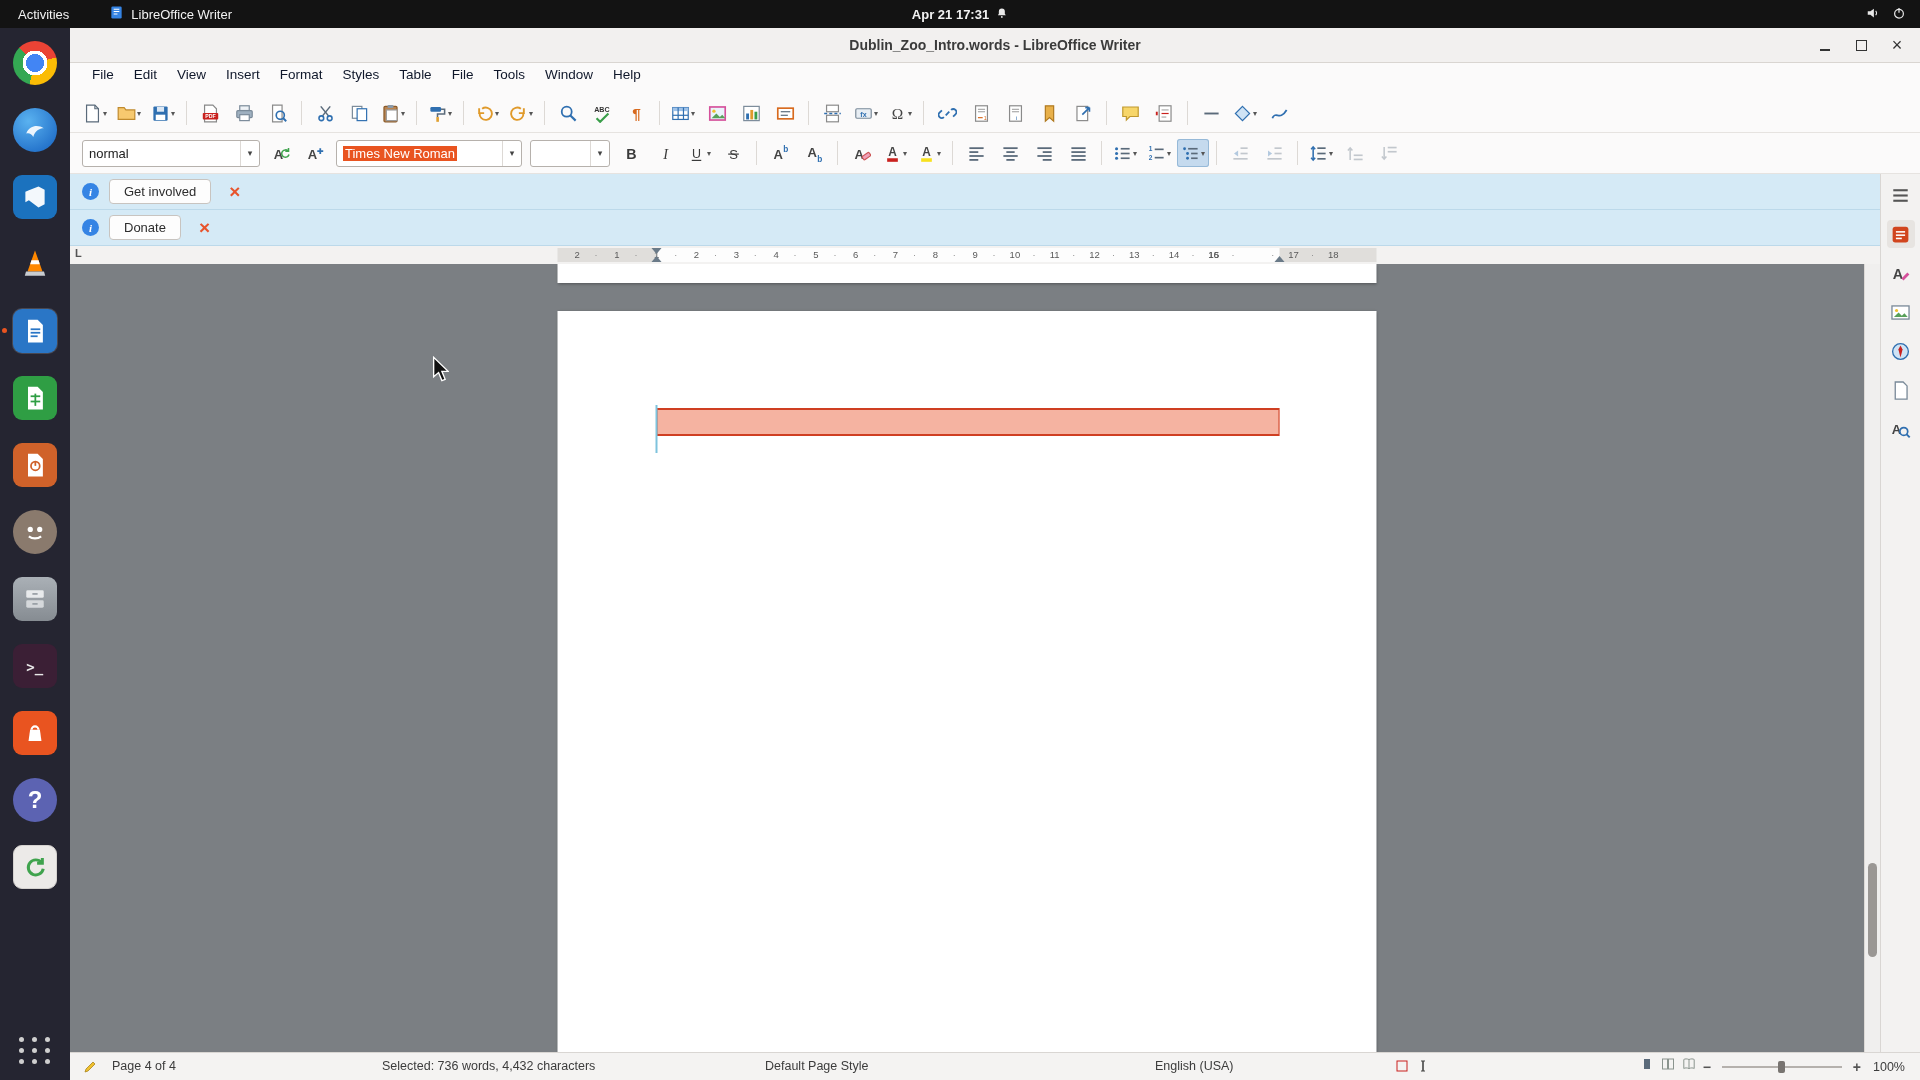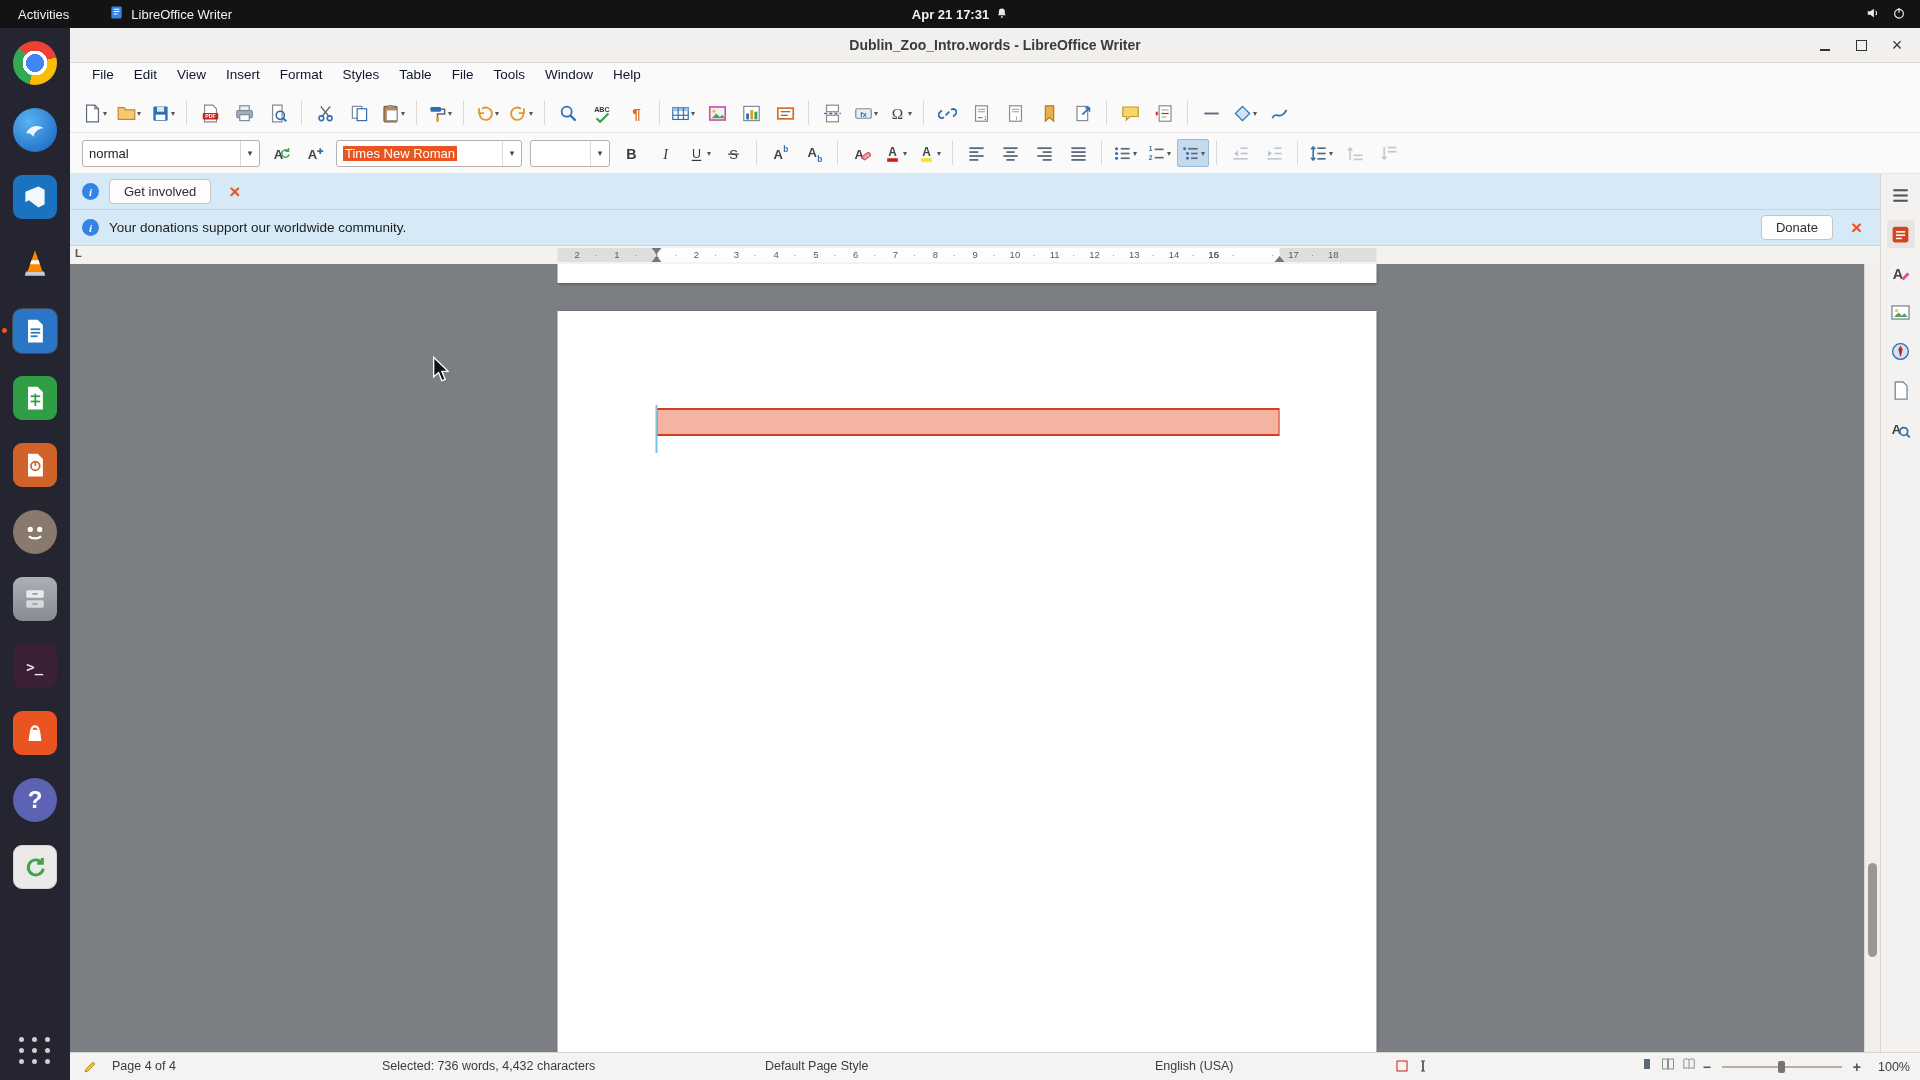--- a/index.html
+++ b/index.html
@@ -112,21 +112,21 @@
   .sb-sel{position:absolute;left:312px}
   .sb-style{position:absolute;left:695px}
   .sb-lang{position:absolute;left:1085px}
   .sb-ind{position:absolute;left:1325px;top:6px;display:flex;gap:7px;align-items:center}
   .sb-ind svg{width:14px;height:14px}
   .sb-right{position:absolute;right:10px;top:0;height:100%;display:flex;align-items:center;gap:7px}
   .sb-right svg{width:14px;height:14px}
   .zoom-sign{font-size:14px;color:#555;font-weight:bold}
   .zoom-track{width:120px;height:2px;background:#b5b1ad;position:relative;margin:0 4px}
   .zoom-thumb{position:absolute;left:56px;top:-5px;width:7px;height:12px;background:#787471;border-radius:2px}
-  .sb-zoom{width:42px;text-align:right}
+  .sb-zoom{width:42px;text-align:center}
 
   .cursor{position:absolute;left:432px;top:356px;width:17px;height:26px;z-index:50}
 </style>
 </head>
 <body>
 
 <div id="screen">
 
   <div class="topbar">
     <span class="activities">Activities</span>
@@ -840,21 +840,20 @@
 
       <div class="body-row">
         <div class="main-col">
           <div class="infobar">
             <span class="info-icon">i</span>
             <button class="info-btn">Get involved</button>
             <span class="info-close">×</span>
           </div>
           <div class="infobar">
             <span class="info-icon">i</span>
-            <span class="info-text">Your donations support our worldwide community.</span>
             <button class="info-btn">Donate</button>
             <span class="info-close">×</span>
           </div>
 
           <div class="ruler-row">
             <span class="tabsel">L</span>
             <div class="ruler-box">
               <div class="ruler-active"></div>
               <div id="rulerScale">
                   <span class="ruler-num" style="left: 12.6px;">2</span>

